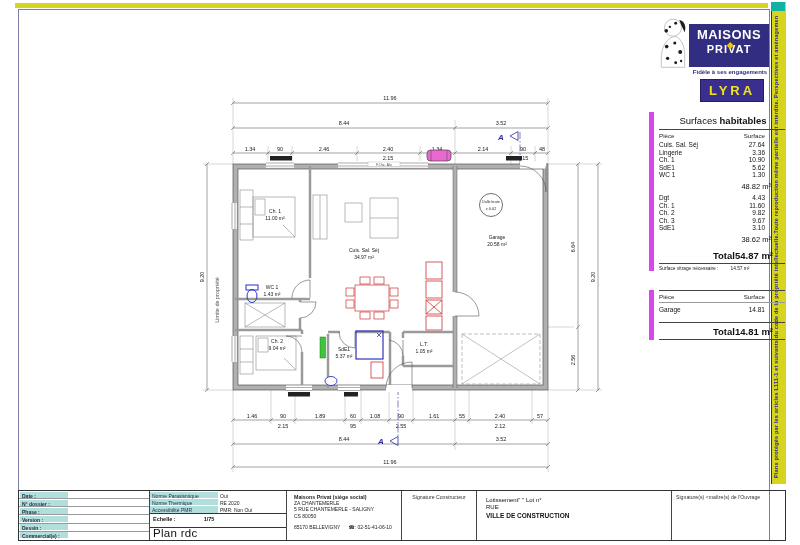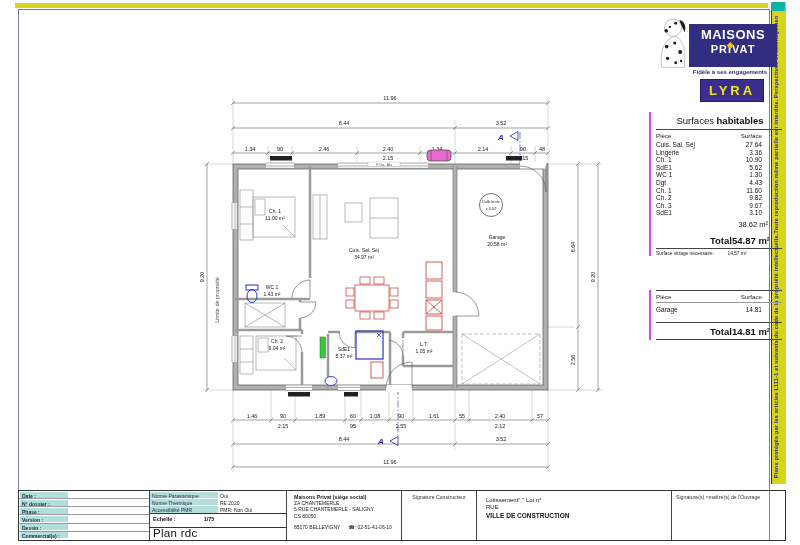--- a/index.html
+++ b/index.html
@@ -9,31 +9,31 @@
   
   .top-strip{left:15px;top:3px;width:753px;height:4.5px;background:#d6d41c;}
   .side-strip{left:771px;top:2px;width:14px;height:482px;background:#d6d41c;border-left:0.5px solid #2a2aa0;}
   .side-square{left:771px;top:2px;width:14px;height:9px;background:#12b2a2;}
   .side-text{position:absolute;left:1px;top:14px;height:462px;width:12px;
       writing-mode:vertical-rl;transform:rotate(180deg);
       font-size:5.5px;font-weight:bold;color:#2a2aa0;letter-spacing:0.2px;white-space:nowrap;overflow:hidden;}
   .frame{left:18px;top:9px;width:750px;height:530px;border:1px solid #7d7da8;}
   
   .logo-area{left:652px;top:12px;width:116px;height:92px;}
-  .logo-navy{position:absolute;left:37px;top:12px;width:88px;height:43px;background:#312d80;color:#fff;
+  .logo-navy{position:absolute;left:37px;top:12px;width:80px;height:43px;background:#312d80;color:#fff;
       text-align:center;font-weight:bold;}
   .logo-line1{font-size:13px;letter-spacing:0.5px;margin-top:4px;line-height:14px;}
   .logo-line2{font-size:11px;letter-spacing:1px;line-height:15px;position:relative;}
   .diamond{position:absolute;left:39px;top:1px;width:4.5px;height:4.5px;background:#f2c411;transform:rotate(45deg);}
   .logo-dog{position:absolute;left:2px;top:4px;}
   .tagline{position:absolute;left:37px;top:57px;width:82px;font-size:6px;font-weight:bold;color:#312d80;text-align:center;}
   .lyra{position:absolute;left:48px;top:67px;width:62px;height:21px;background:#3a2f8f;border:1px solid #241d5e;
       color:#f2e21c;font-size:13px;font-weight:bold;letter-spacing:3px;text-align:center;line-height:21px;}
   
-  .panel{border-left:2px solid #d946ef;padding:0 0 0 5px;font-size:6.5px;}
+  .panel{border-left:5px solid #d946ef;padding:0 0 0 5px;font-size:6.5px;}
   .hab{left:649px;top:112px;width:128px;}
   .anx{left:649px;top:290px;width:128px;}
   .p-title{font-size:9.5px;text-align:center;padding:3px 0 3px 0;}
   .p-title b{font-weight:bold;}
   .hline{height:1px;background:#444;margin-right:2px;}
   .p-head{display:flex;justify-content:space-between;font-size:6.2px;color:#222;padding:2px 22px 2px 0;}
   .p-row{display:flex;justify-content:space-between;line-height:7.6px;padding-right:22px;}
   .p-sub{text-align:right;font-size:7.5px;padding:3px 16px 3px 0;}
   .p-total{display:flex;justify-content:flex-end;font-size:9.5px;font-weight:bold;padding:3px 14px 2px 0;}
   .p-vitr{display:flex;font-size:4.8px;color:#222;padding:2px 0 0 0;gap:12px;}
@@ -121,20 +121,21 @@
       <span>10.90</span>
     </div>
   <div class="p-row">
       <span>SdE1</span>
       <span>5.62</span>
     </div>
   <div class="p-row">
       <span>WC 1</span>
       <span>1.30</span>
     </div>
+  <div class="p-sub">48.82 m²</div>
   <div class="p-row">
       <span>Dgt</span>
       <span>4.43</span>
     </div>
   <div class="p-row">
       <span>Ch. 1</span>
       <span>11.60</span>
     </div>
   <div class="p-row">
       <span>Ch. 2</span>

